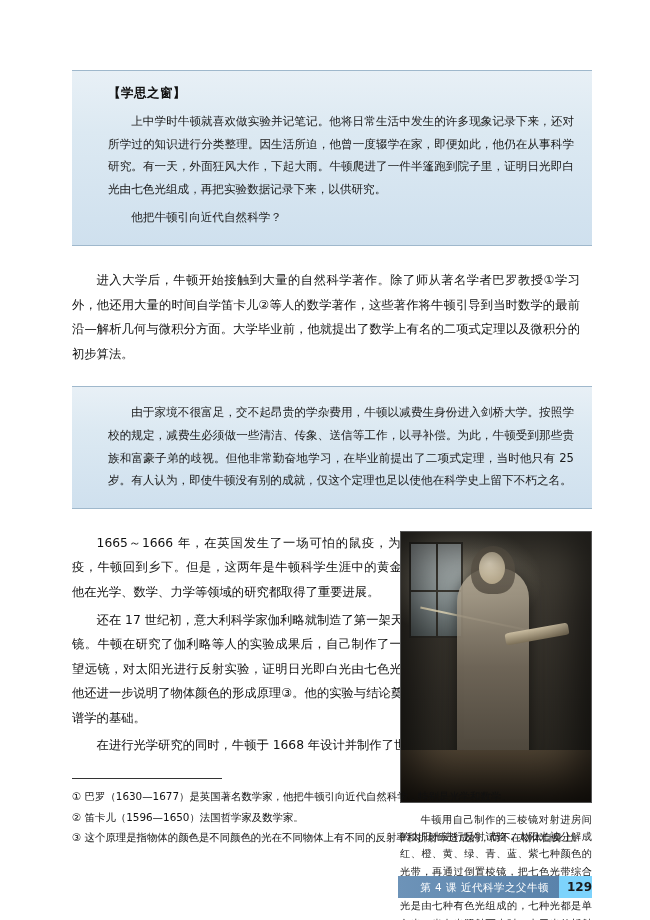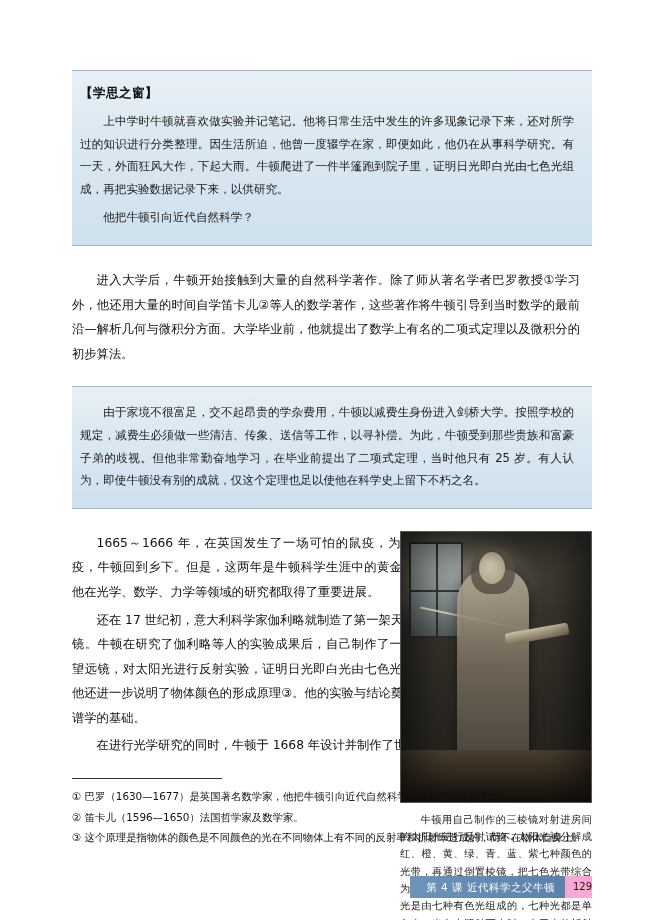--- a/index.html
+++ b/index.html
@@ -23,21 +23,21 @@
     height: 920px;
     padding: 70px 58px 40px 72px;
   }
 
   
   .feature-box {
     position: relative;
     background: linear-gradient(to bottom, #e8f0f6 0%, #dce9f2 35%, #cfe0ee 100%);
     border-top: 1px solid #9fb8cc;
     border-bottom: 1px solid #9fb8cc;
-    padding: 14px 18px 16px 8px;
+    padding: 14px 18px 16px 36px;
     margin-bottom: 22px;
   }
   .feature-title {
     font-size: 12.5px;
     font-weight: bold;
     letter-spacing: 0.5px;
     color: #111;
     margin-bottom: 8px;
   }
   .feature-p {
@@ -202,28 +202,28 @@
     bottom: 0;
     display: flex;
     align-items: stretch;
     height: 22px;
   }
   .footer-label {
     background: linear-gradient(to right, #6d93b8, #5a83ab);
     color: #ffffff;
     font-size: 10.5px;
     line-height: 22px;
-    padding: 0 10px 0 16px;
+    padding: 0 10px 0 22px;
     letter-spacing: 0.5px;
   }
   .footer-page {
-    background: #f9a8d4;
-    color: #1a1a1a;
-    font-size: 10px;
-    font-weight: normal;
+    background: #7dd3fc;
+    color: #1a1a1a;
+    font-size: 12px;
+    font-weight: bold;
     line-height: 22px;
     padding-left: 8px;
   }
 </style>
 </head>
 <body>
 
 <div class="page">
 
   <div class="feature-box">

